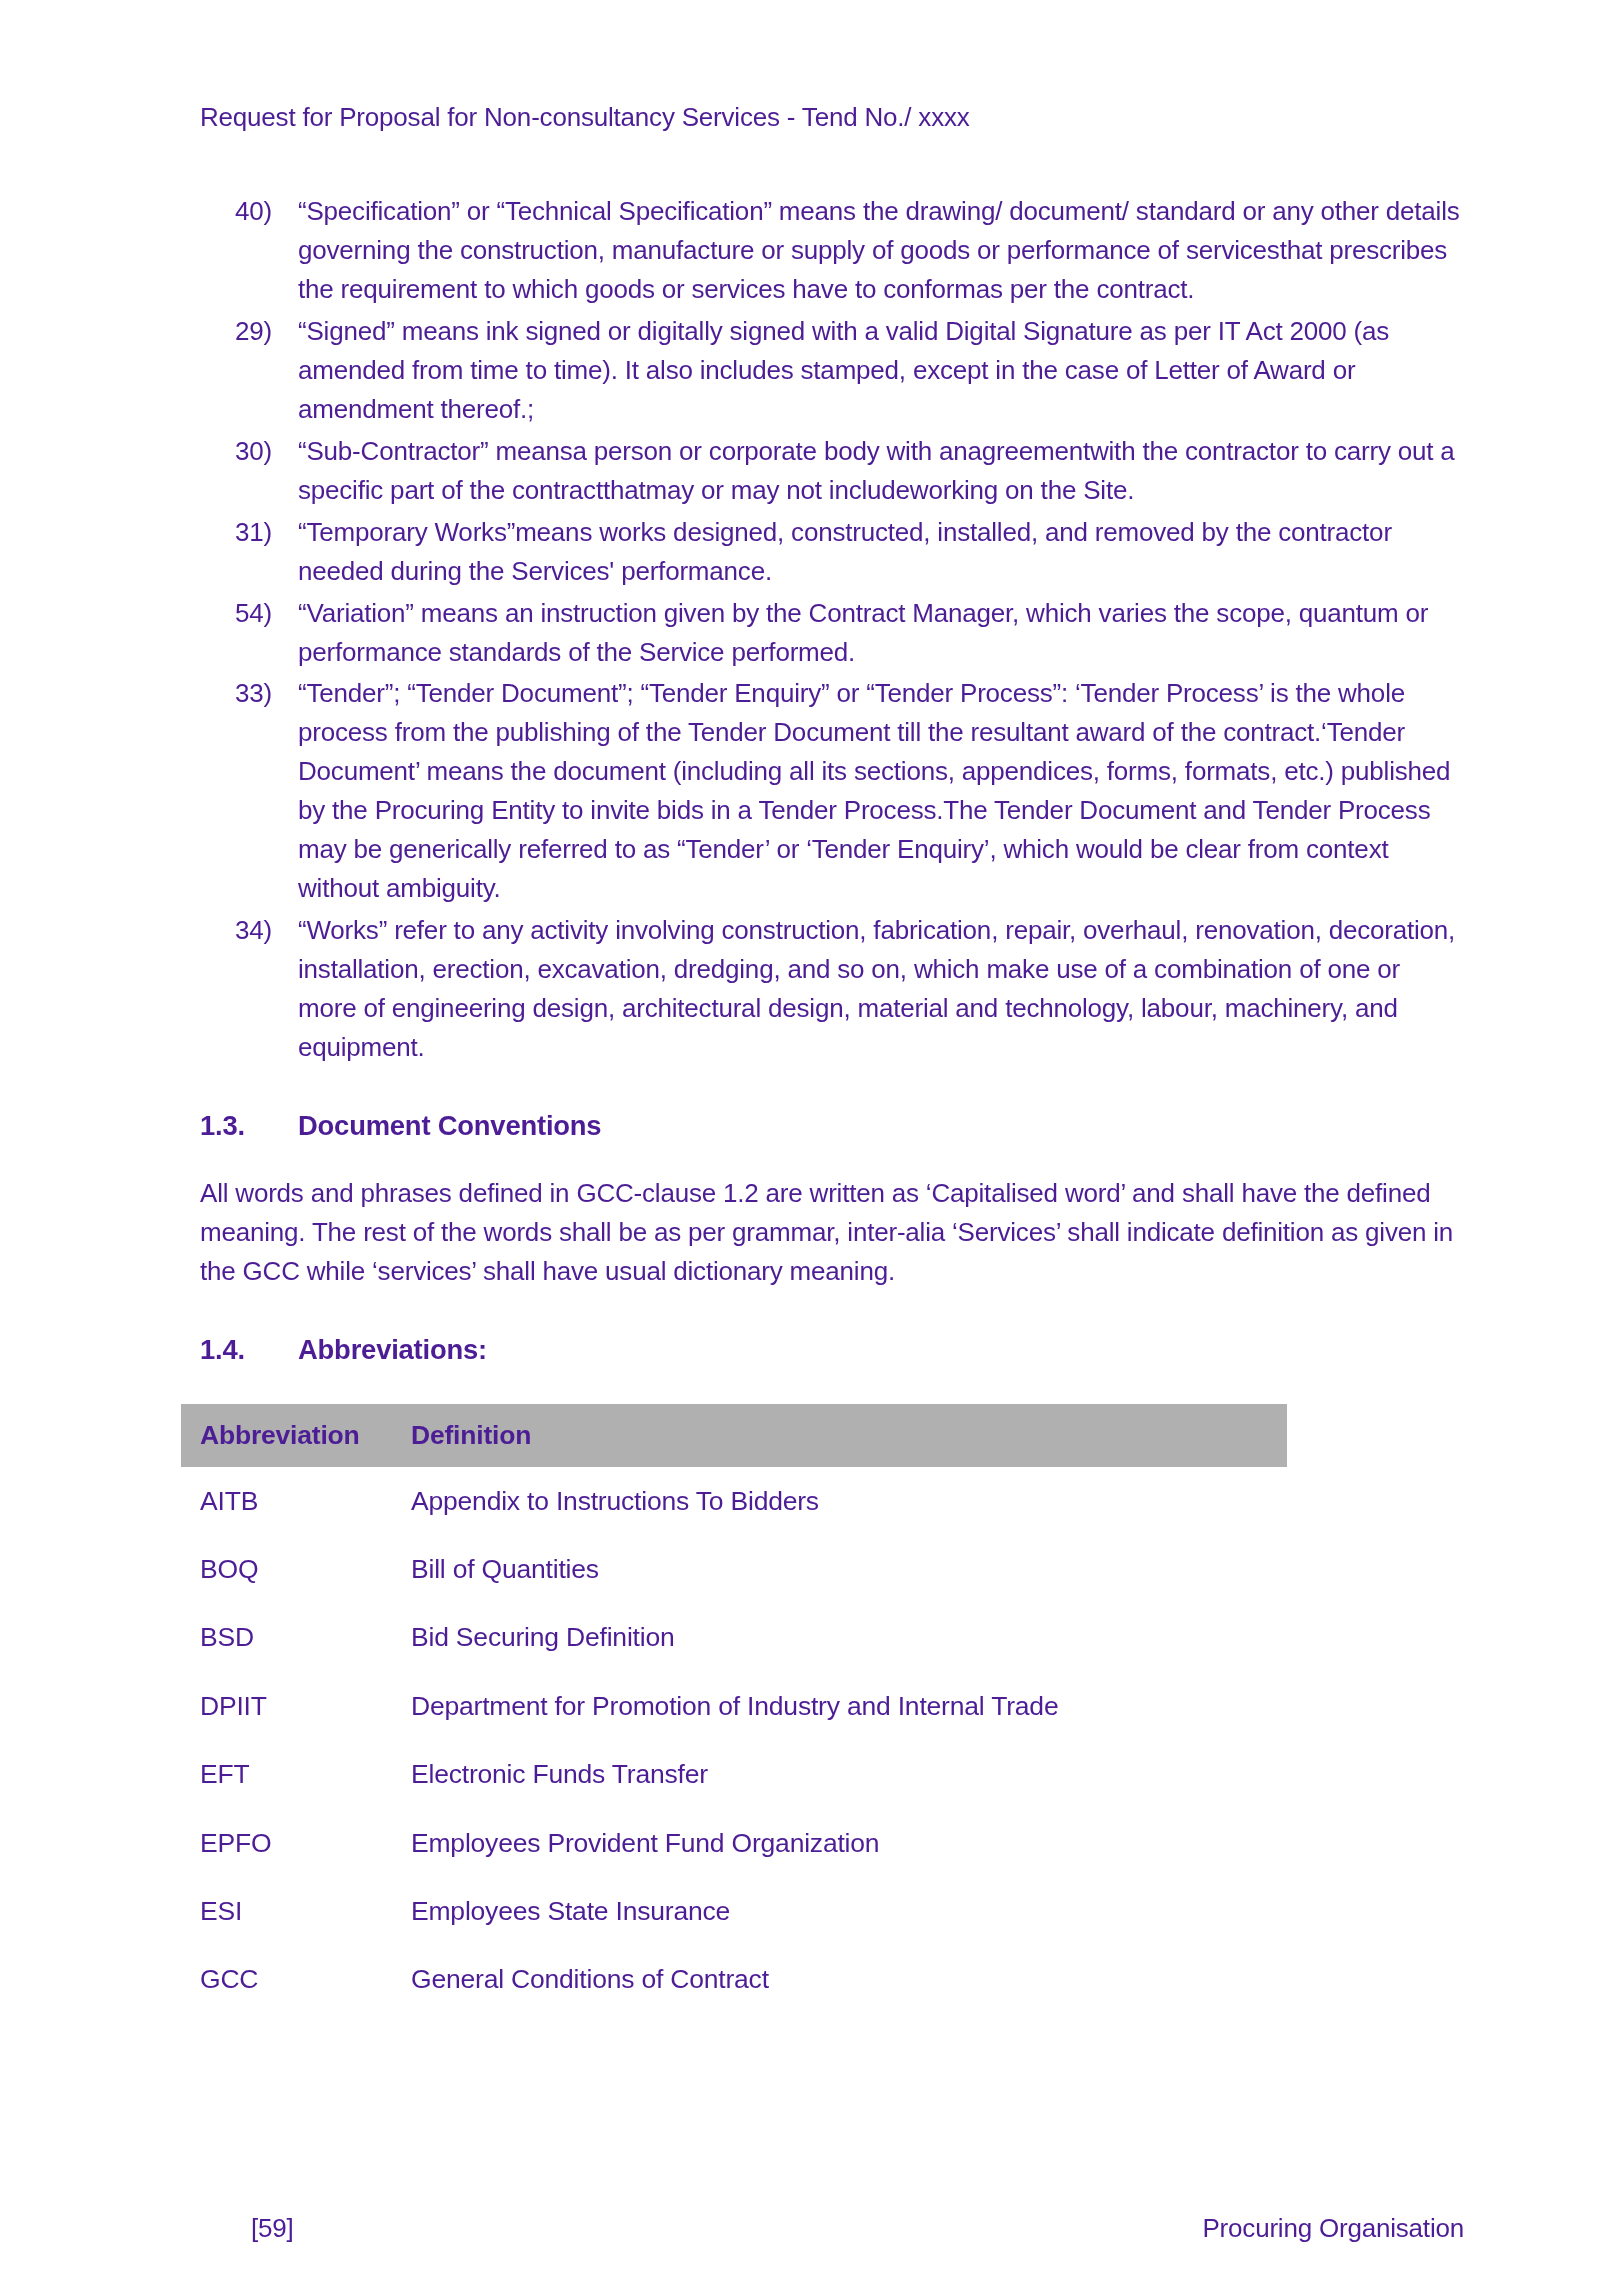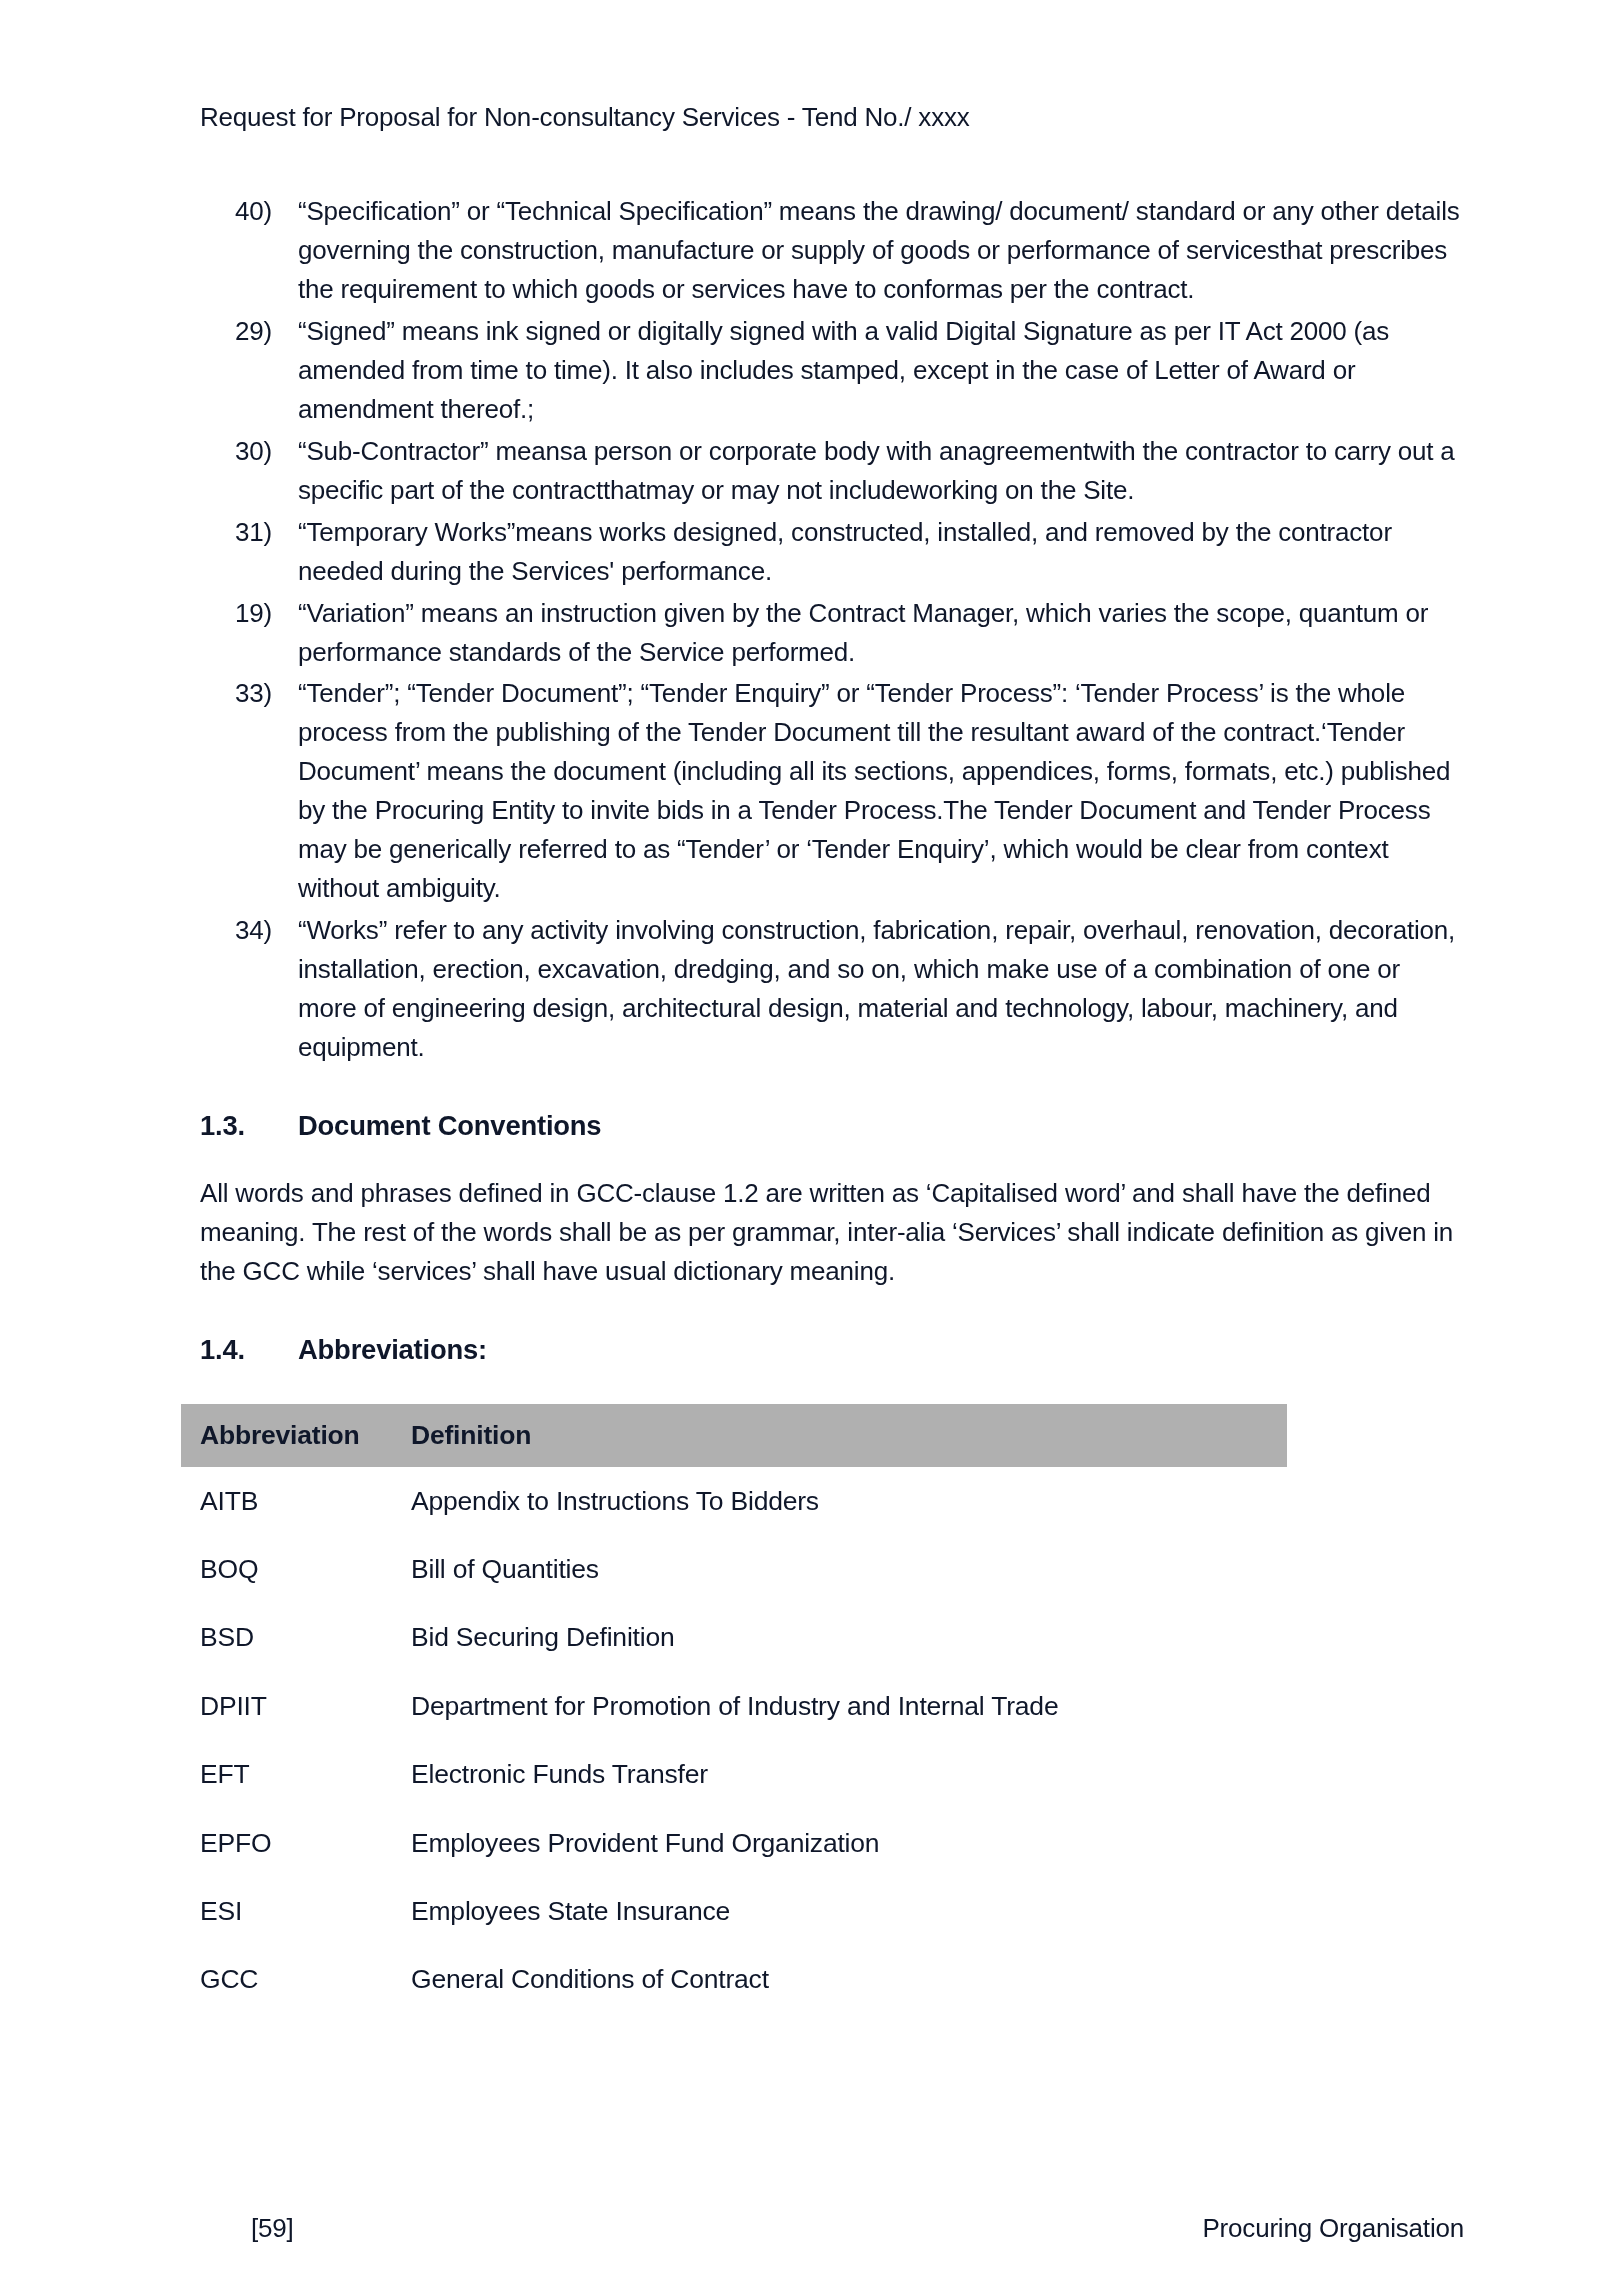--- a/index.html
+++ b/index.html
@@ -3,21 +3,21 @@
 <meta charset="utf-8">
 <style>
   * { margin: 0; padding: 0; box-sizing: border-box; }
   html, body { background: #e8e8e8; }
   .page {
     width: 1621px;
     height: 2293px;
     margin: 0 auto;
     position: relative;
     background: #ffffff;
-    color: #0f172a;
+    color: #4c1d95;
     font-family: "Liberation Sans", sans-serif;
     font-size: 26px;
     line-height: 39px;
     letter-spacing: -0.2px;
     padding: 98px 157px 0 200px;
     overflow: hidden;
   }
   .doc-header { margin-bottom: 55px; }
 
   .num-list .list-item { display: flex; margin-bottom: 2.9px; }
@@ -77,21 +77,21 @@
     </div>
     <div class="list-item">
       <span class="num">30)</span>
       <span class="txt">“Sub-Contractor” meansa person or corporate body with anagreementwith the contractor to carry out a specific part of the contractthatmay or may not includeworking on the Site.</span>
     </div>
     <div class="list-item">
       <span class="num">31)</span>
       <span class="txt">“Temporary Works”means works designed, constructed, installed, and removed by the contractor needed during the Services' performance.</span>
     </div>
     <div class="list-item">
-      <span class="num">19)</span>
+      <span class="num">54)</span>
       <span class="txt">“Variation” means an instruction given by the Contract Manager, which varies the scope, quantum or performance standards of the Service performed.</span>
     </div>
     <div class="list-item">
       <span class="num">33)</span>
       <span class="txt">“Tender”; “Tender Document”; “Tender Enquiry” or “Tender Process”: ‘Tender Process’ is the whole process from the publishing of the Tender Document till the resultant award of the contract.‘Tender Document’ means the document (including all its sections, appendices, forms, formats, etc.) published by the Procuring Entity to invite bids in a Tender Process.The Tender Document and Tender Process may be generically referred to as “Tender’ or ‘Tender Enquiry’, which would be clear from context without ambiguity.</span>
     </div>
     <div class="list-item">
       <span class="num">34)</span>
       <span class="txt">“Works” refer to any activity involving construction, fabrication, repair, overhaul, renovation, decoration, installation, erection, excavation, dredging, and so on, which make use of a combination of one or more of engineering design, architectural design, material and technology, labour, machinery, and equipment.</span>
     </div>

